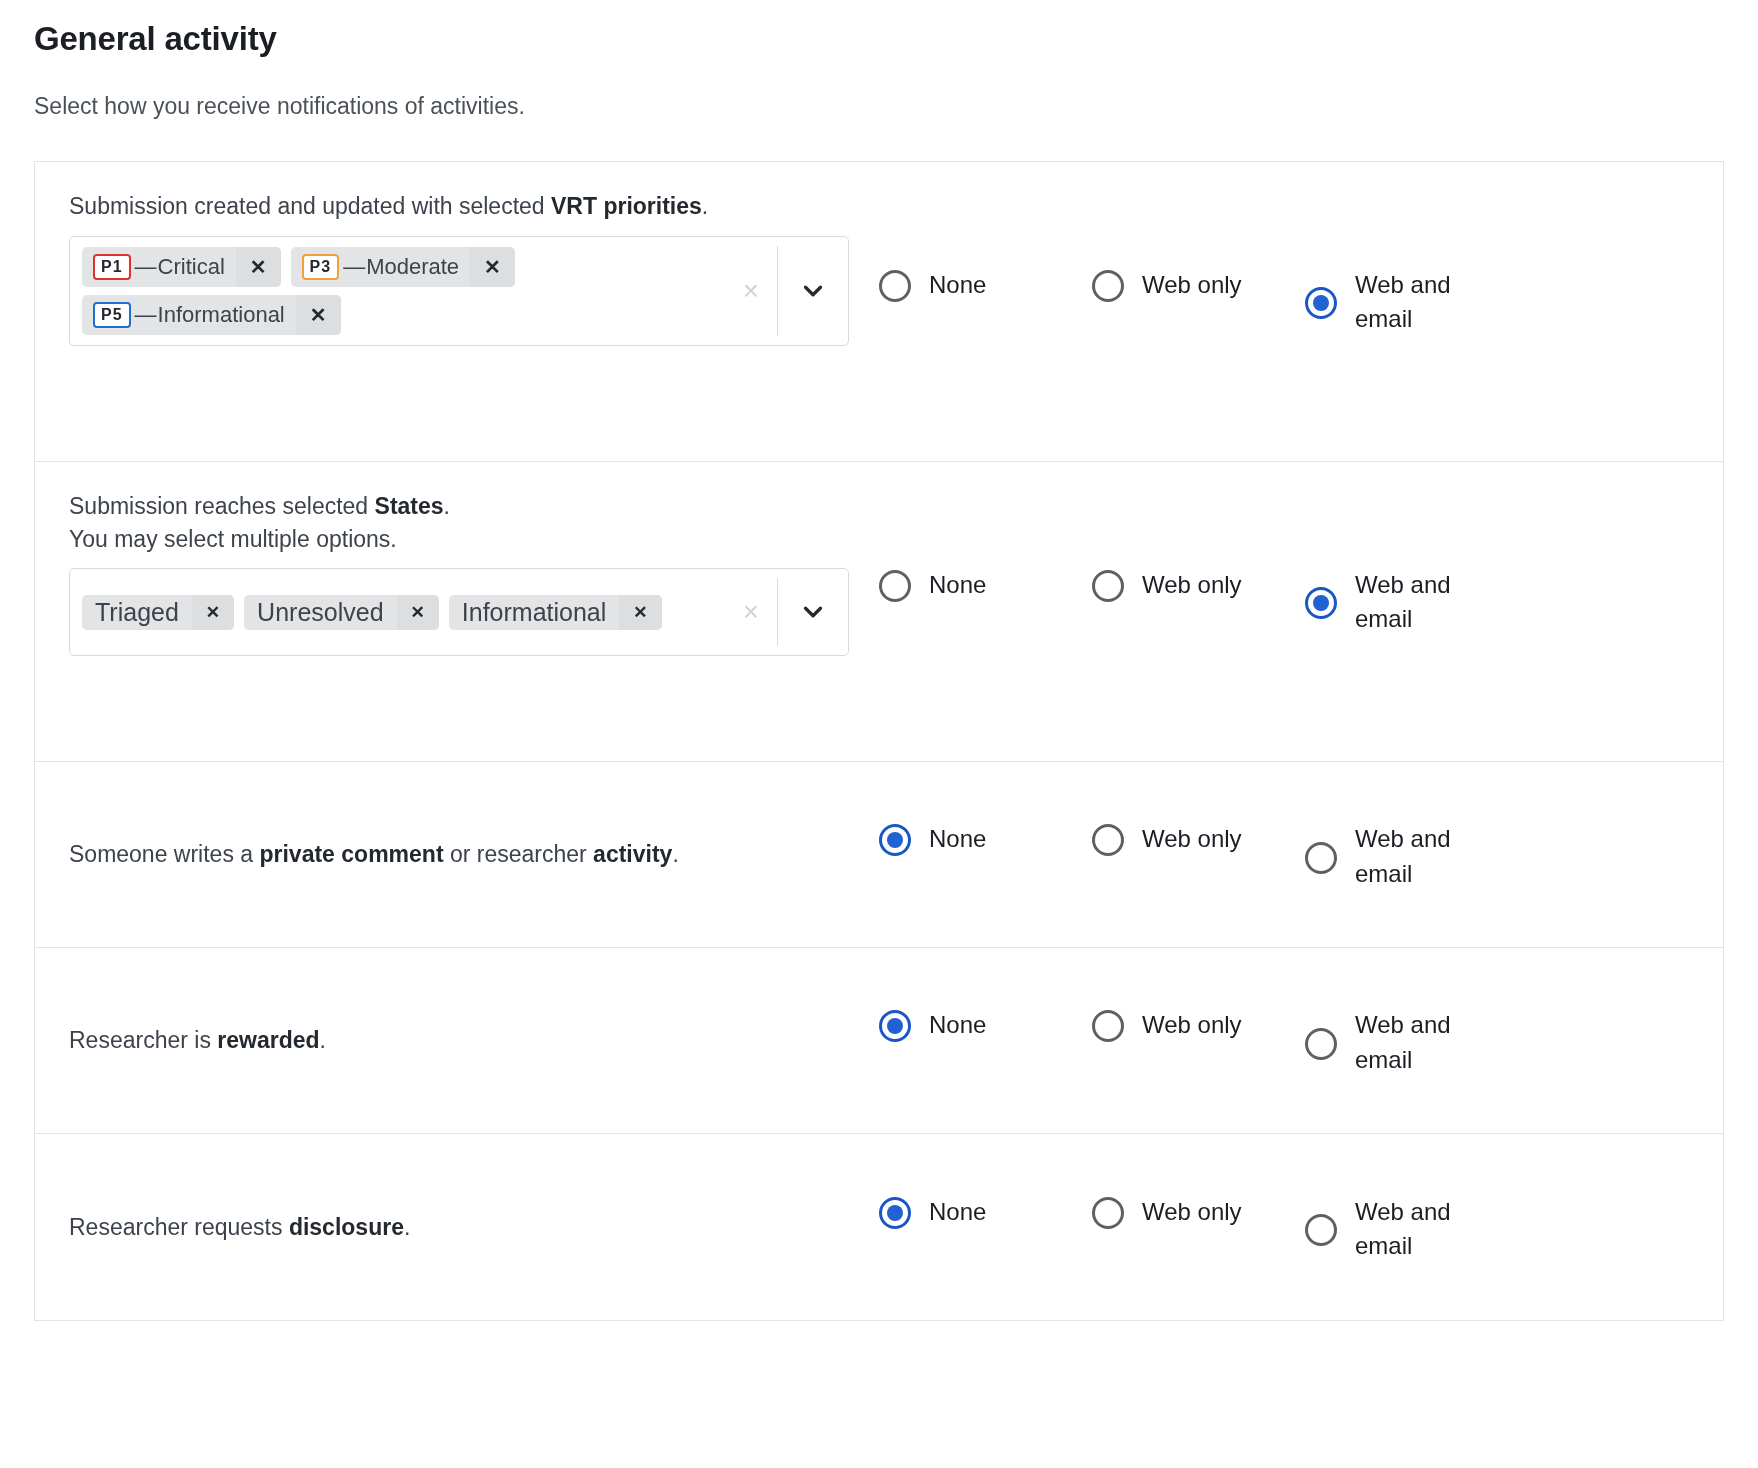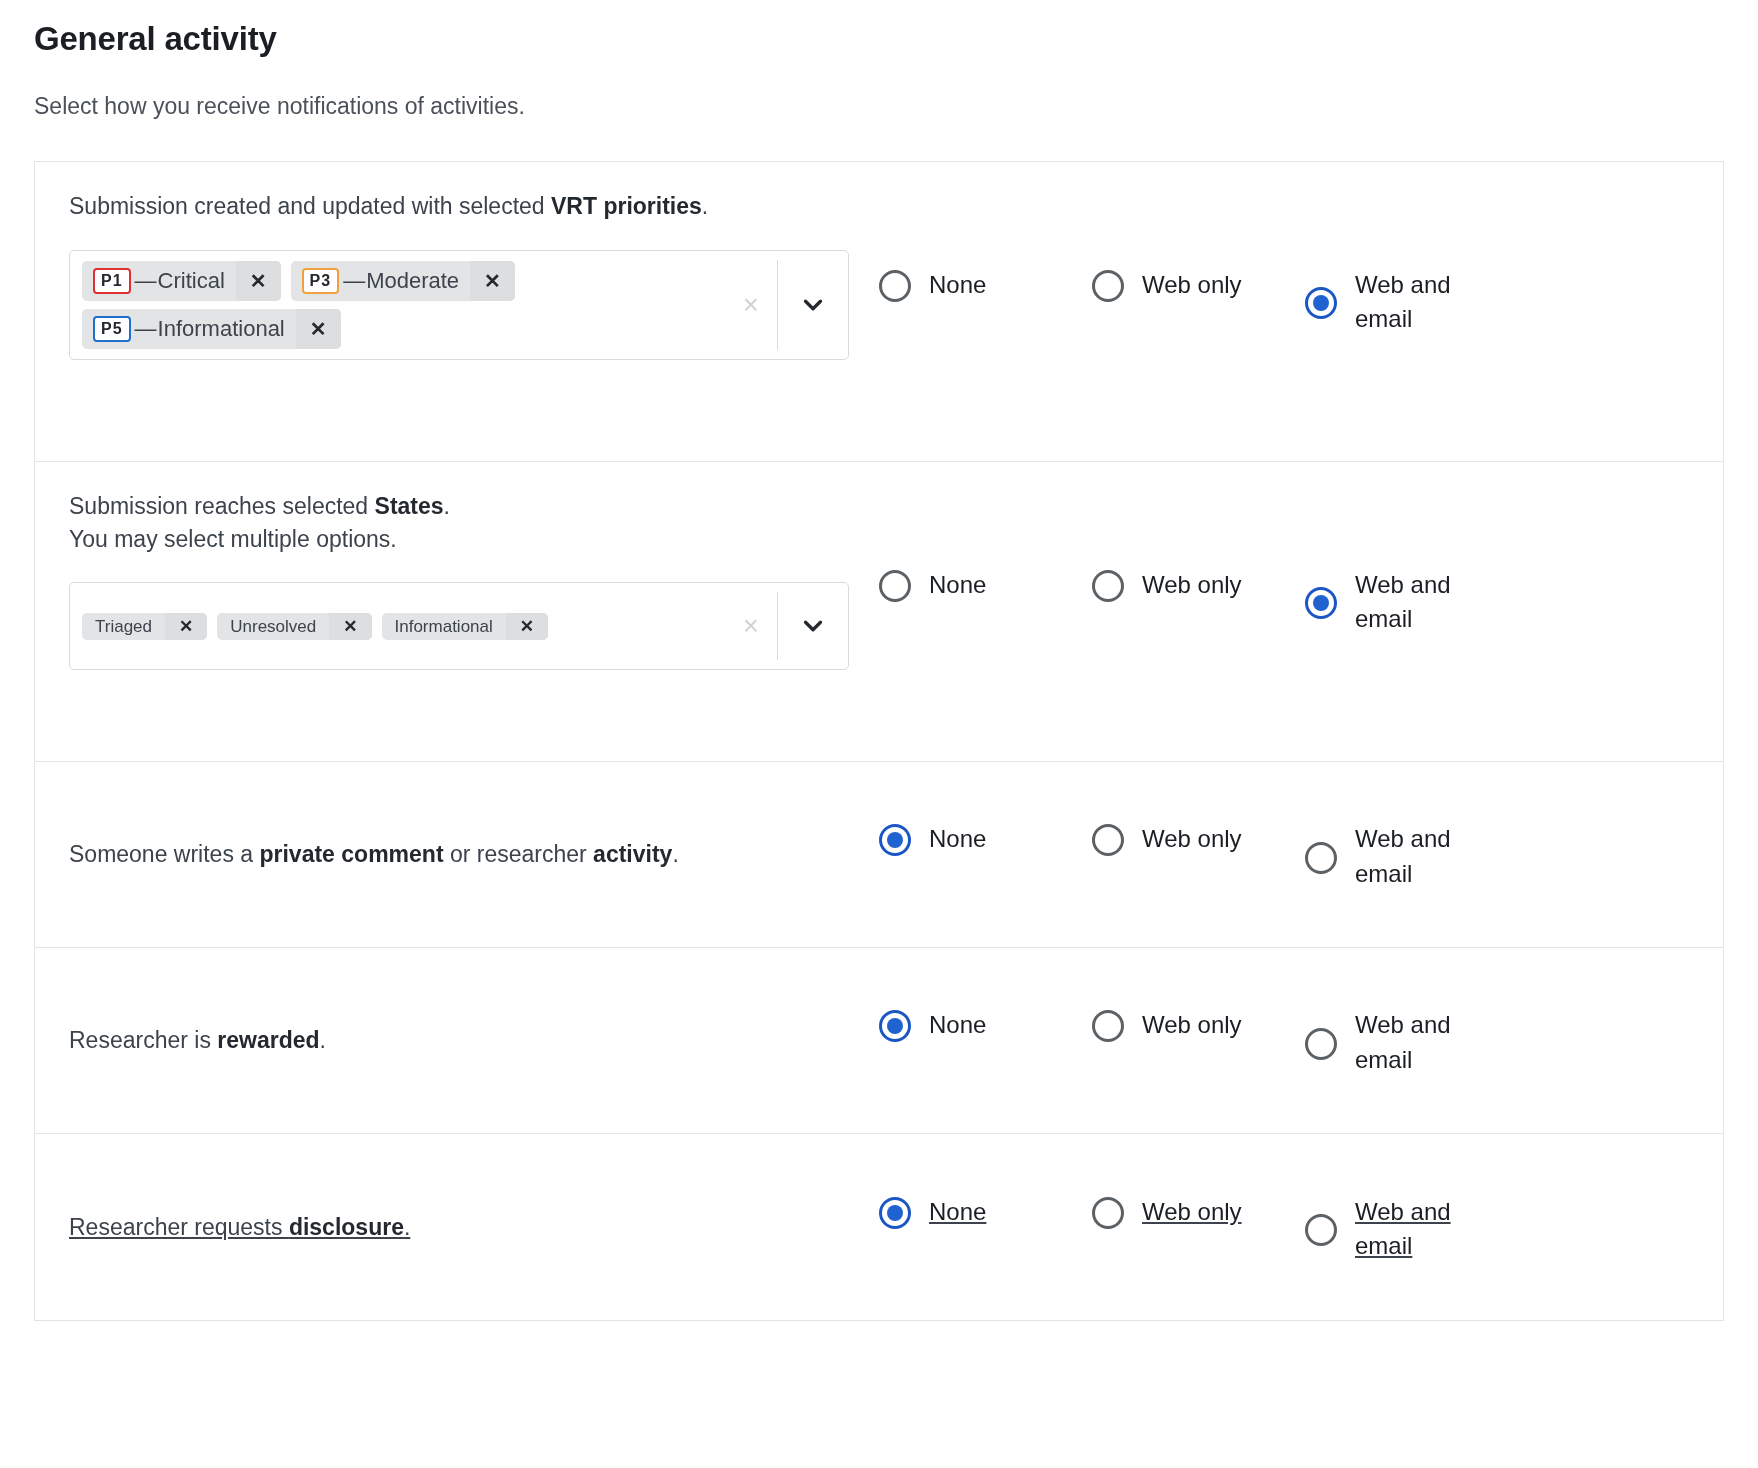--- a/index.html
+++ b/index.html
@@ -46,21 +46,21 @@
     border-bottom: 1px solid #e2e4e8;
     box-sizing: border-box;
     padding: 0 0 0 34px;
   }
   .row:last-child { border-bottom: none; }
 
   .row-1 { min-height: 300px; align-items: flex-start; padding-top: 28px; padding-bottom: 26px;}
   .row-2 { min-height: 300px; align-items: flex-start; padding-top: 28px; padding-bottom: 26px;}
   .row-3 { min-height: 186px; }
   .row-4 { min-height: 186px; }
-  .row-5 { min-height: 186px; text-decoration: underline; }
+  .row-5 { min-height: 186px; }
 
   .row-desc {
     width: 810px;
     flex: 0 0 810px;
     box-sizing: border-box;
     padding-right: 20px;
   }
   .desc-text {
     font-size: 23px;
     line-height: 1.42;
@@ -68,21 +68,21 @@
   }
   .desc-text b { font-weight: bold; color: #24292f; }
   .desc-sub {
     font-size: 23px;
     line-height: 1.42;
     color: #3c434c;
   }
 
   
   .multiselect {
-    margin-top: 27px;
+    margin-top: 13px;
     border: 1px solid #d8dadd;
     border-radius: 5px;
     background: #fff;
     display: flex;
     align-items: stretch;
     min-height: 88px;
     width: 780px;
     box-sizing: border-box;
   }
   .ms-values {
@@ -133,21 +133,21 @@
     line-height: 1;
   }
   .tag-label {
     display: flex;
     align-items: center;
     padding: 7px 11px 7px 11px;
     color: #3c434c;
     white-space: nowrap;
   }
   .tag.small .tag-label {
-    font-size: 17px;
+    font-size: 25px;
     padding: 5px 13px;
   }
   .tag-remove {
     display: flex;
     align-items: center;
     justify-content: center;
     padding: 0 14px;
     background: #dcdee0;
     color: #24292f;
     font-size: 20px;

